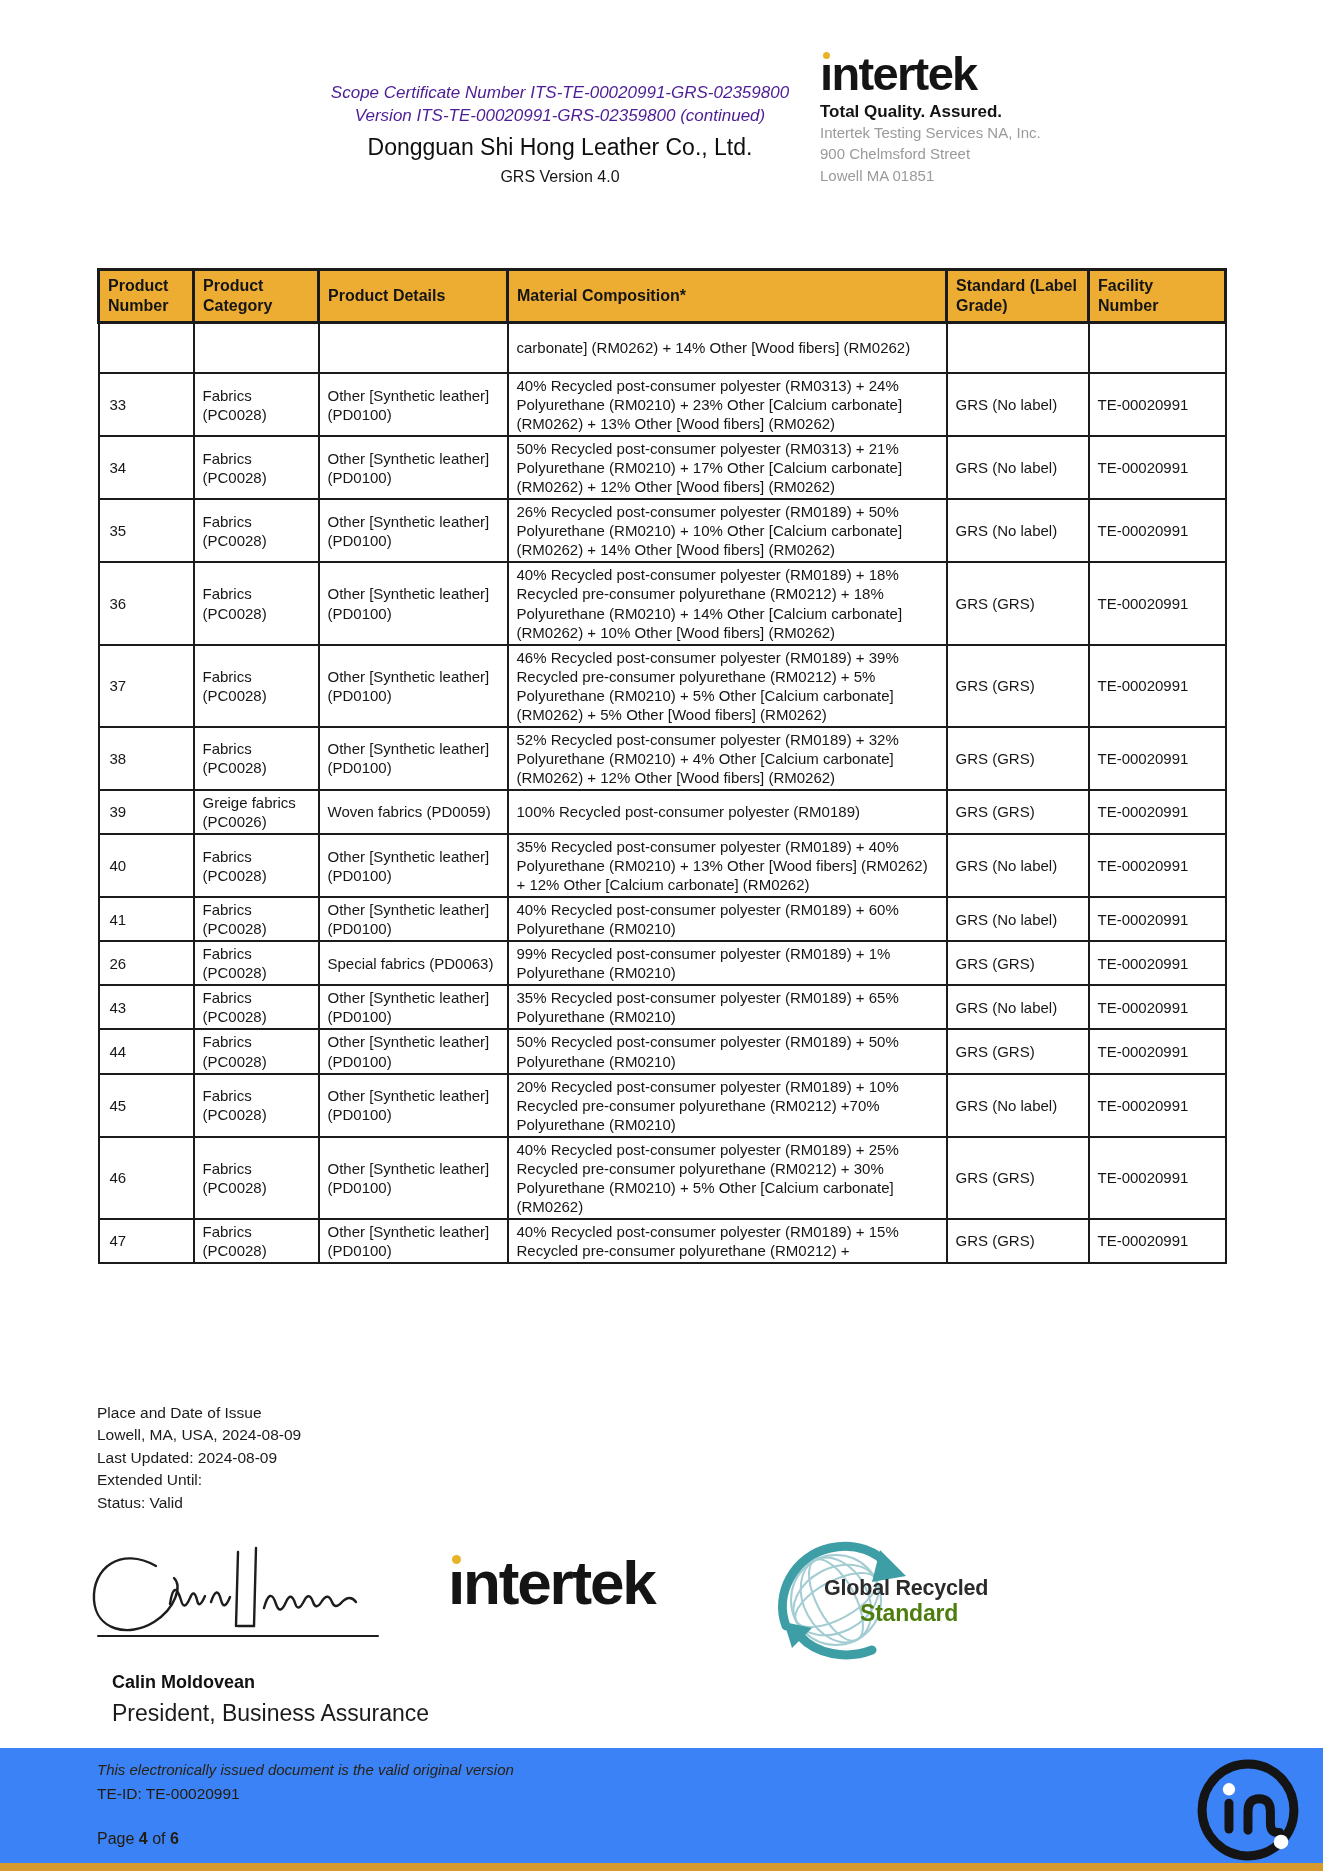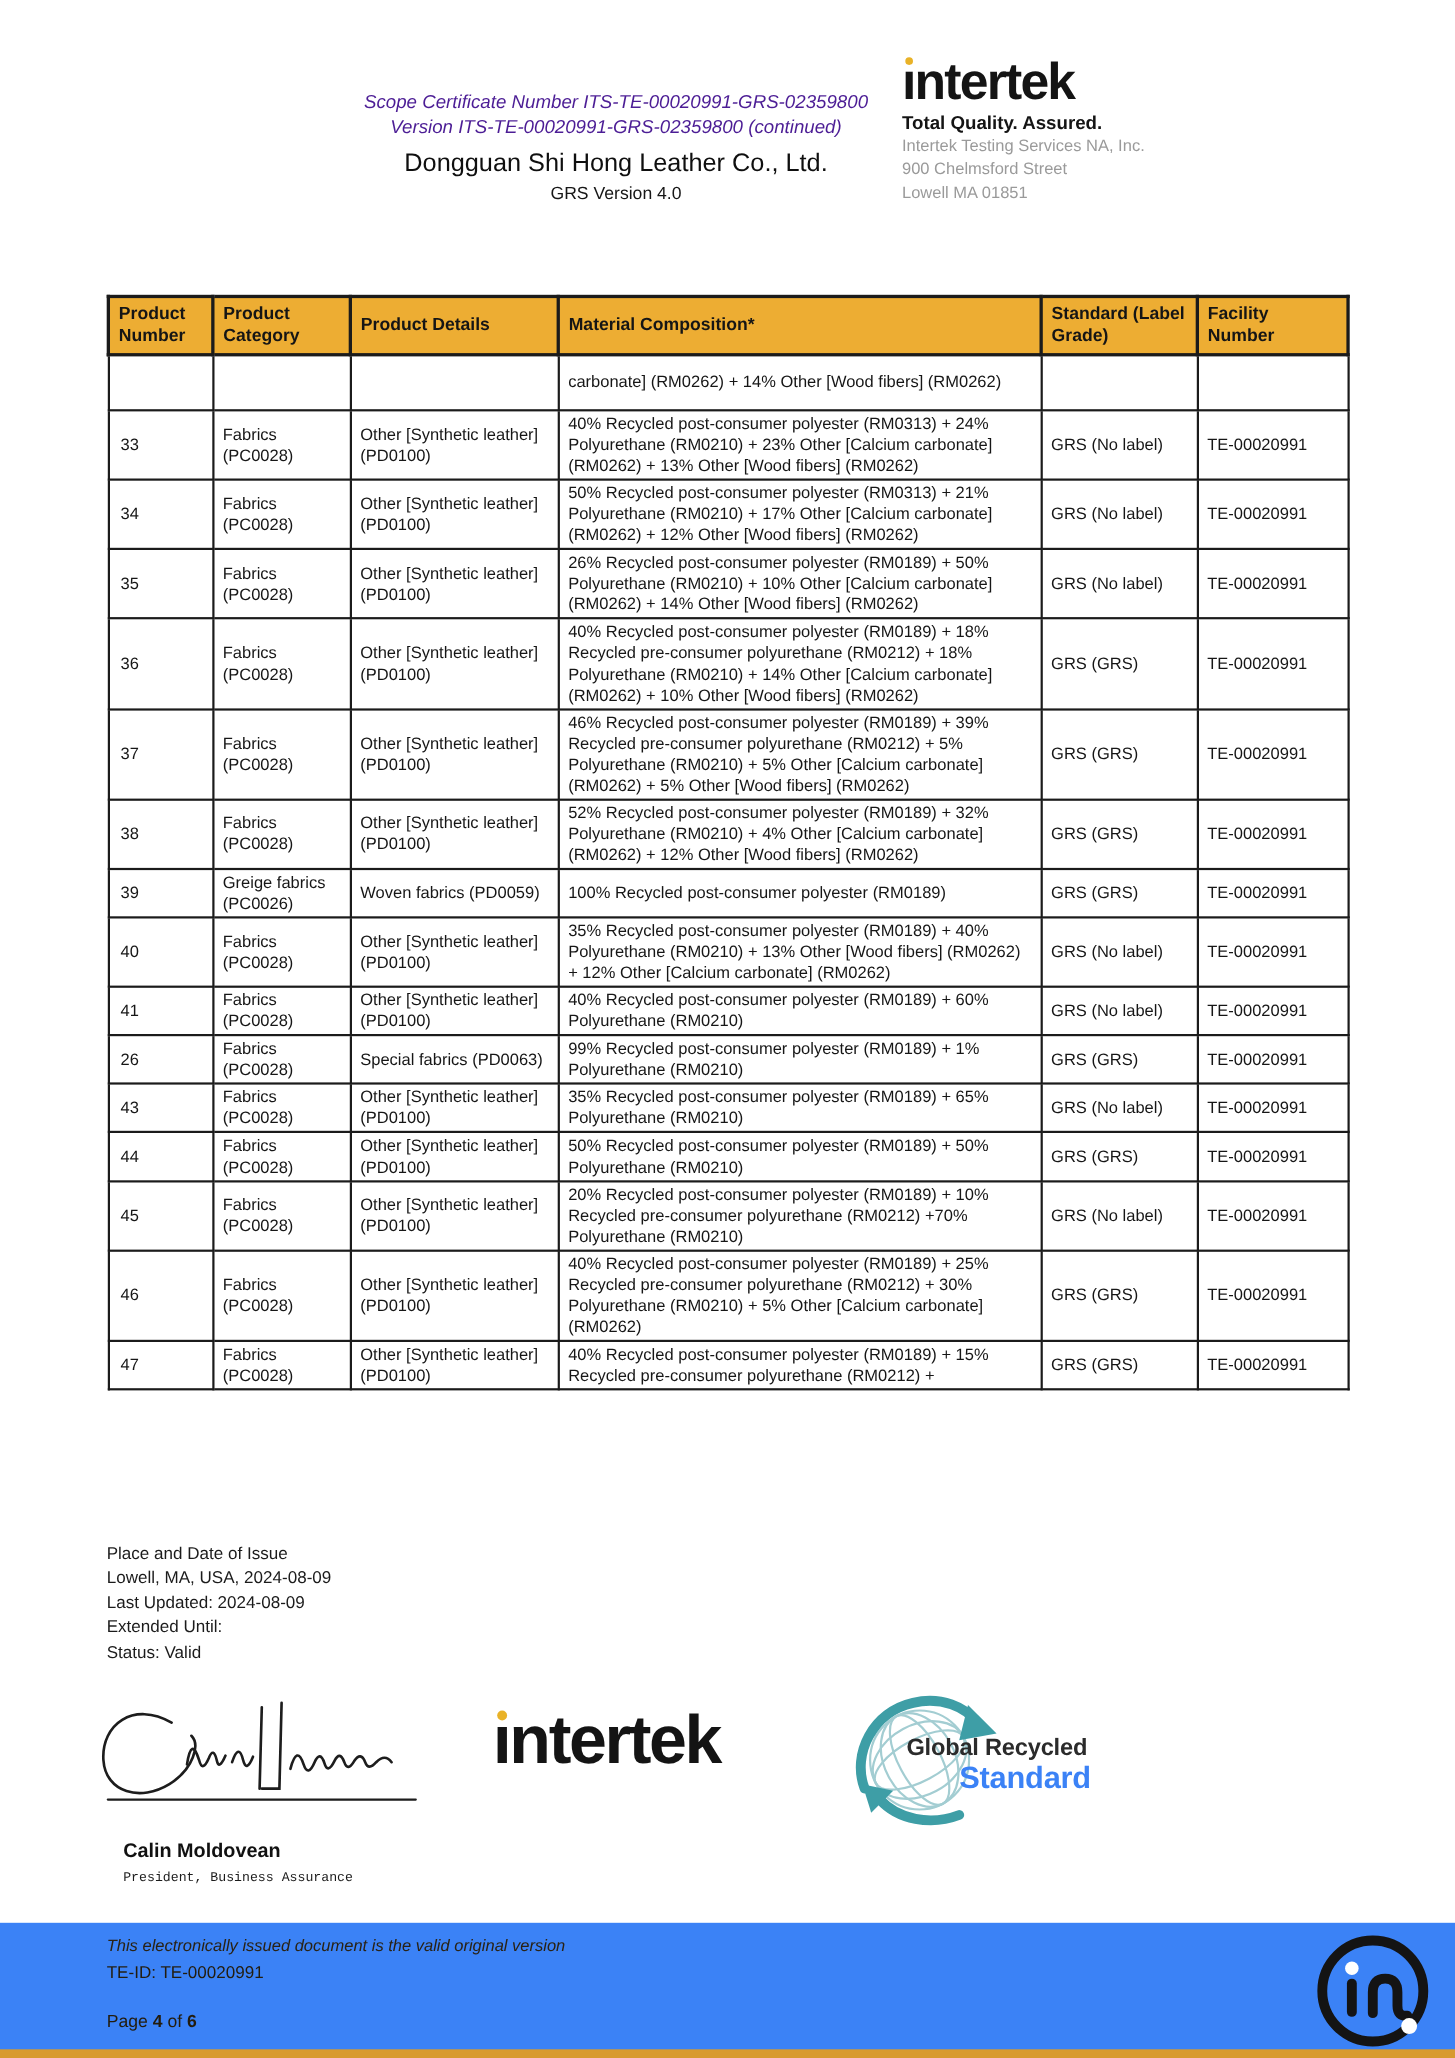--- a/index.html
+++ b/index.html
@@ -48,28 +48,28 @@
   table.products col.w4{width:142px;}
   table.products col.w5{width:137px;}
   table.products tr.cont-row td{height:44px;}
 
   
   .issue-info{left:97px;top:1402px;font-size:15.5px;line-height:1.45;color:#1b1b1b;}
 
   
   .sig-svg{left:86px;top:1538px;}
   .sig-name{left:112px;top:1672px;font-size:18px;font-weight:bold;color:#111;}
-  .sig-title{left:112px;top:1700px;font-size:12px;color:#1b1b1b;font-family:Liberation Mono, monospace;}
+  .sig-title{left:112px;top:1700px;font-size:23px;color:#1b1b1b;}
 
   .center-logo{left:448px;top:1552px;}
   .cl-wordmark{font-size:62px;}
 
   .grs-logo{left:772px;top:1536px;width:230px;height:125px;}
   .grs-text1{position:absolute;left:52px;top:40px;font-size:21.5px;font-weight:bold;color:#2b2b2b;letter-spacing:-0.2px;white-space:nowrap;}
-  .grs-text2{position:absolute;left:100px;top:64px;font-size:28px;font-weight:bold;color:#3b82f6;letter-spacing:-0.2px;white-space:nowrap;}
+  .grs-text2{position:absolute;left:88px;top:64px;font-size:23px;font-weight:bold;color:#4d7c0f;letter-spacing:-0.2px;white-space:nowrap;}
 
   
   .bottom-bar{
     left:0;top:1748px;width:1323px;height:123px;background:#3b82f6;
     border-bottom:8px solid #D89A2E;box-sizing:border-box;
   }
   .bar-valid{position:absolute;left:97px;top:13px;font-style:italic;font-size:15px;color:#2a2214;}
   .bar-teid{position:absolute;left:97px;top:37px;font-size:15.5px;color:#231c0d;}
   .bar-page{position:absolute;left:97px;top:82px;font-size:16px;color:#231c0d;}
   .bar-page .b{font-weight:bold;}

